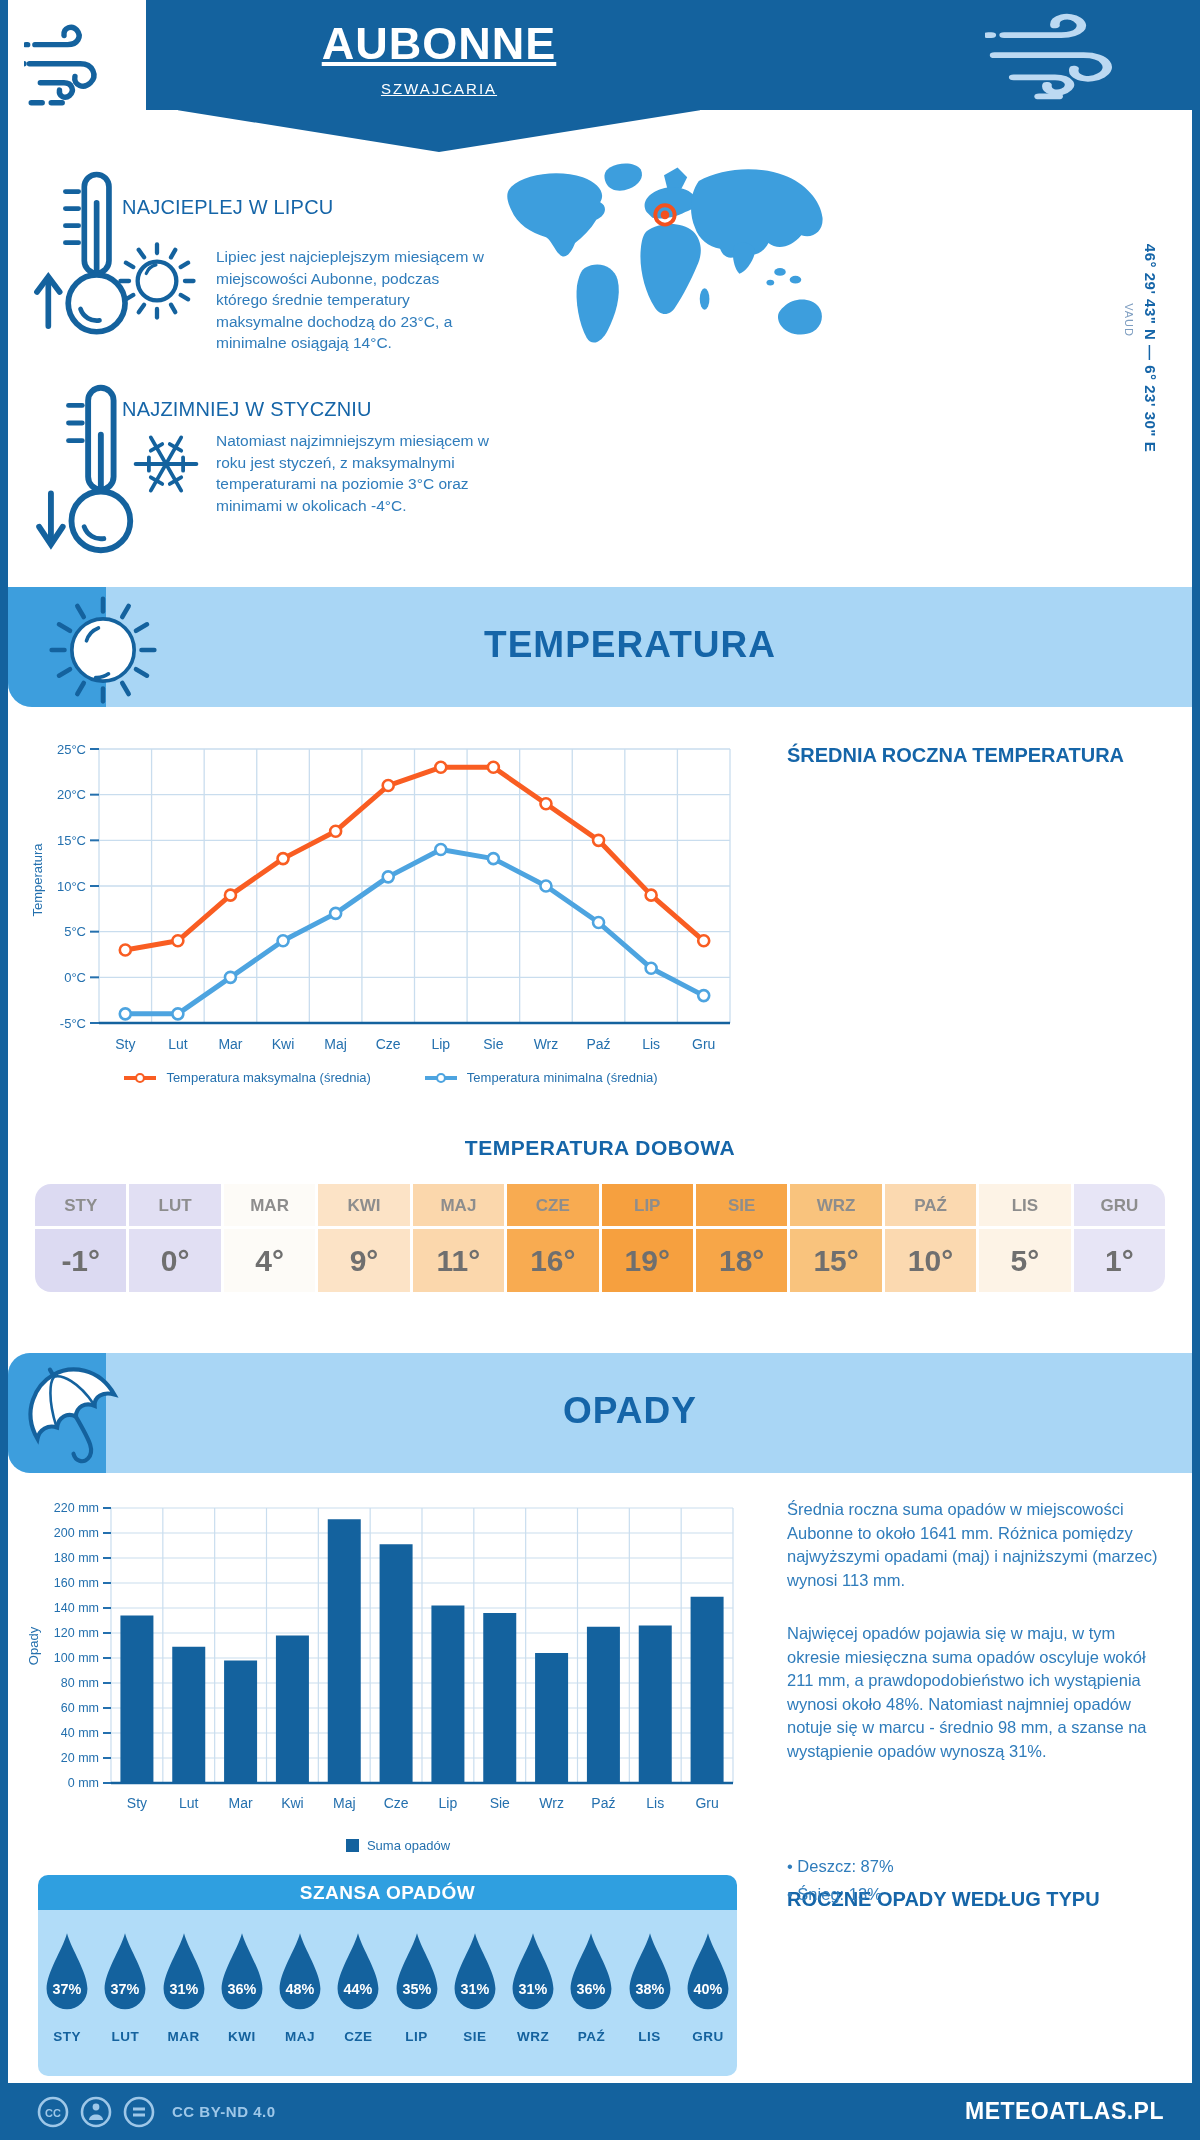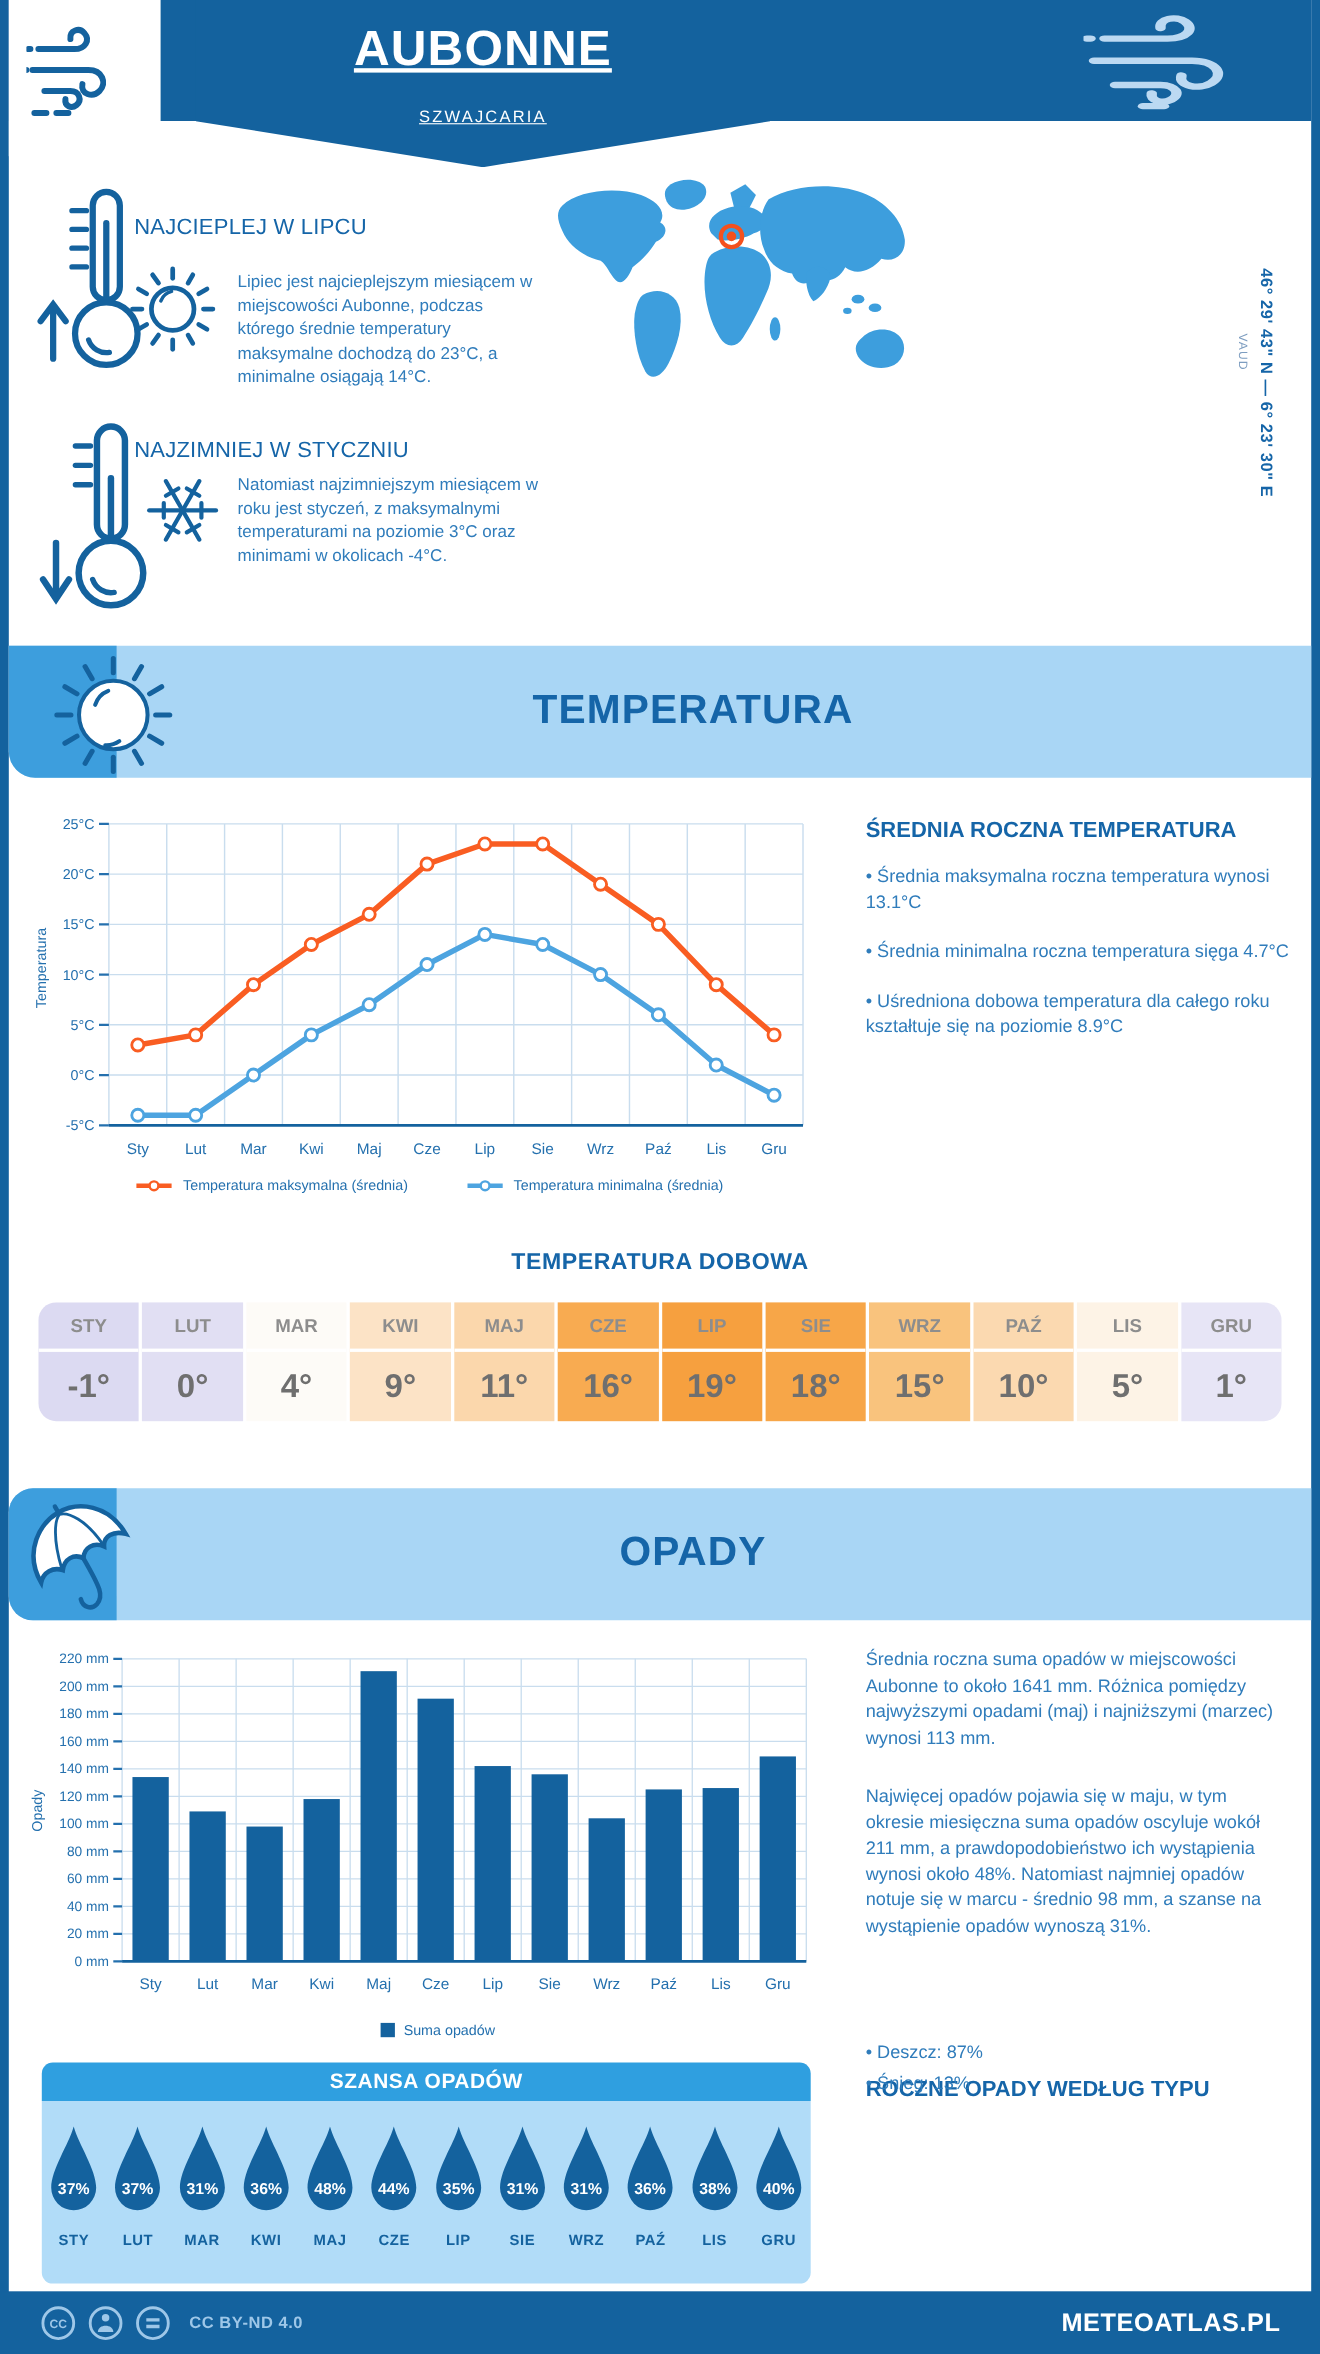--- a/index.html
+++ b/index.html
@@ -11,21 +11,21 @@
   body{font-family:"Liberation Sans",sans-serif;}
   .page{position:relative;width:1200px;height:2140px;background:#fff;overflow:hidden;}
   .abs{position:absolute;}
   .side-strip{position:absolute;top:0;width:8px;height:2140px;background:var(--blue);}
   
   .header-band{position:absolute;left:8px;top:0;width:1184px;height:110px;background:var(--blue);}
   .header-white-box{position:absolute;left:8px;top:0;width:138px;height:142px;background:#fff;}
   .banner{position:absolute;left:178px;top:0;width:522px;height:152px;background:var(--blue);
           clip-path:polygon(0 0,100% 0,100% 72.5%,50% 100%,0 72.5%);color:#fff;text-align:center;text-decoration:underline;}
   .banner h1{margin:18px 0 0 0;font-size:45px;letter-spacing:1px;}
-  .banner .sub{margin-top:28px;font-size:15px;letter-spacing:2px;}
+  .banner .sub{margin-top:10px;font-size:15px;letter-spacing:2px;}
   
   .sec-heading{position:absolute;font-size:20px;font-weight:normal;color:var(--blue-head);letter-spacing:.2px;}
   .sec-body{position:absolute;font-size:15.5px;line-height:21.5px;color:var(--blue-text);width:276px;}
   
   .coords{position:absolute;left:950px;top:339px;width:400px;height:18px;transform:rotate(90deg);
           font-size:15px;font-weight:bold;color:var(--blue-head);text-align:center;letter-spacing:.5px;}
   .region{position:absolute;left:1098px;top:313px;width:60px;height:14px;transform:rotate(90deg);
           font-size:11px;color:#7d9dc0;text-align:center;letter-spacing:1px;}
   
   .band{position:absolute;left:8px;width:1184px;height:120px;background:var(--band);}
@@ -308,25 +308,20 @@
       <div class="legend-item">
         <svg width="36" height="12">
           <line x1="2" y1="6" x2="34" y2="6" stroke="#4da4e0" stroke-width="4"></line>
           <circle cx="18" cy="6" r="4" fill="#fff" stroke="#4da4e0" stroke-width="2.2"></circle>
         </svg>
         <span>Temperatura minimalna (średnia)</span>
       </div>
     </div>
 
   <div class="block-heading" style="left:787px;top:744px">ŚREDNIA ROCZNA TEMPERATURA</div>
-  <div class="bullets" style="left:787px;top:786px">
-    <div>• Średnia maksymalna roczna temperatura wynosi 13.1°C</div>
-    <div>• Średnia minimalna roczna temperatura sięga 4.7°C</div>
-    <div>• Uśredniona dobowa temperatura dla całego roku kształtuje się na poziomie 8.9°C</div>
-  </div>
 
   <div class="center-heading" style="top:1136px">TEMPERATURA DOBOWA</div>
   <div class="temp-table" id="temp-table">
       <div class="temp-col" style="background: rgb(220, 218, 242);">
         <div class="m">STY</div>
         <div class="v">-1°</div>
       </div>
       <div class="temp-col" style="background: rgb(225, 223, 243);">
         <div class="m">LUT</div>
         <div class="v">0°</div>

